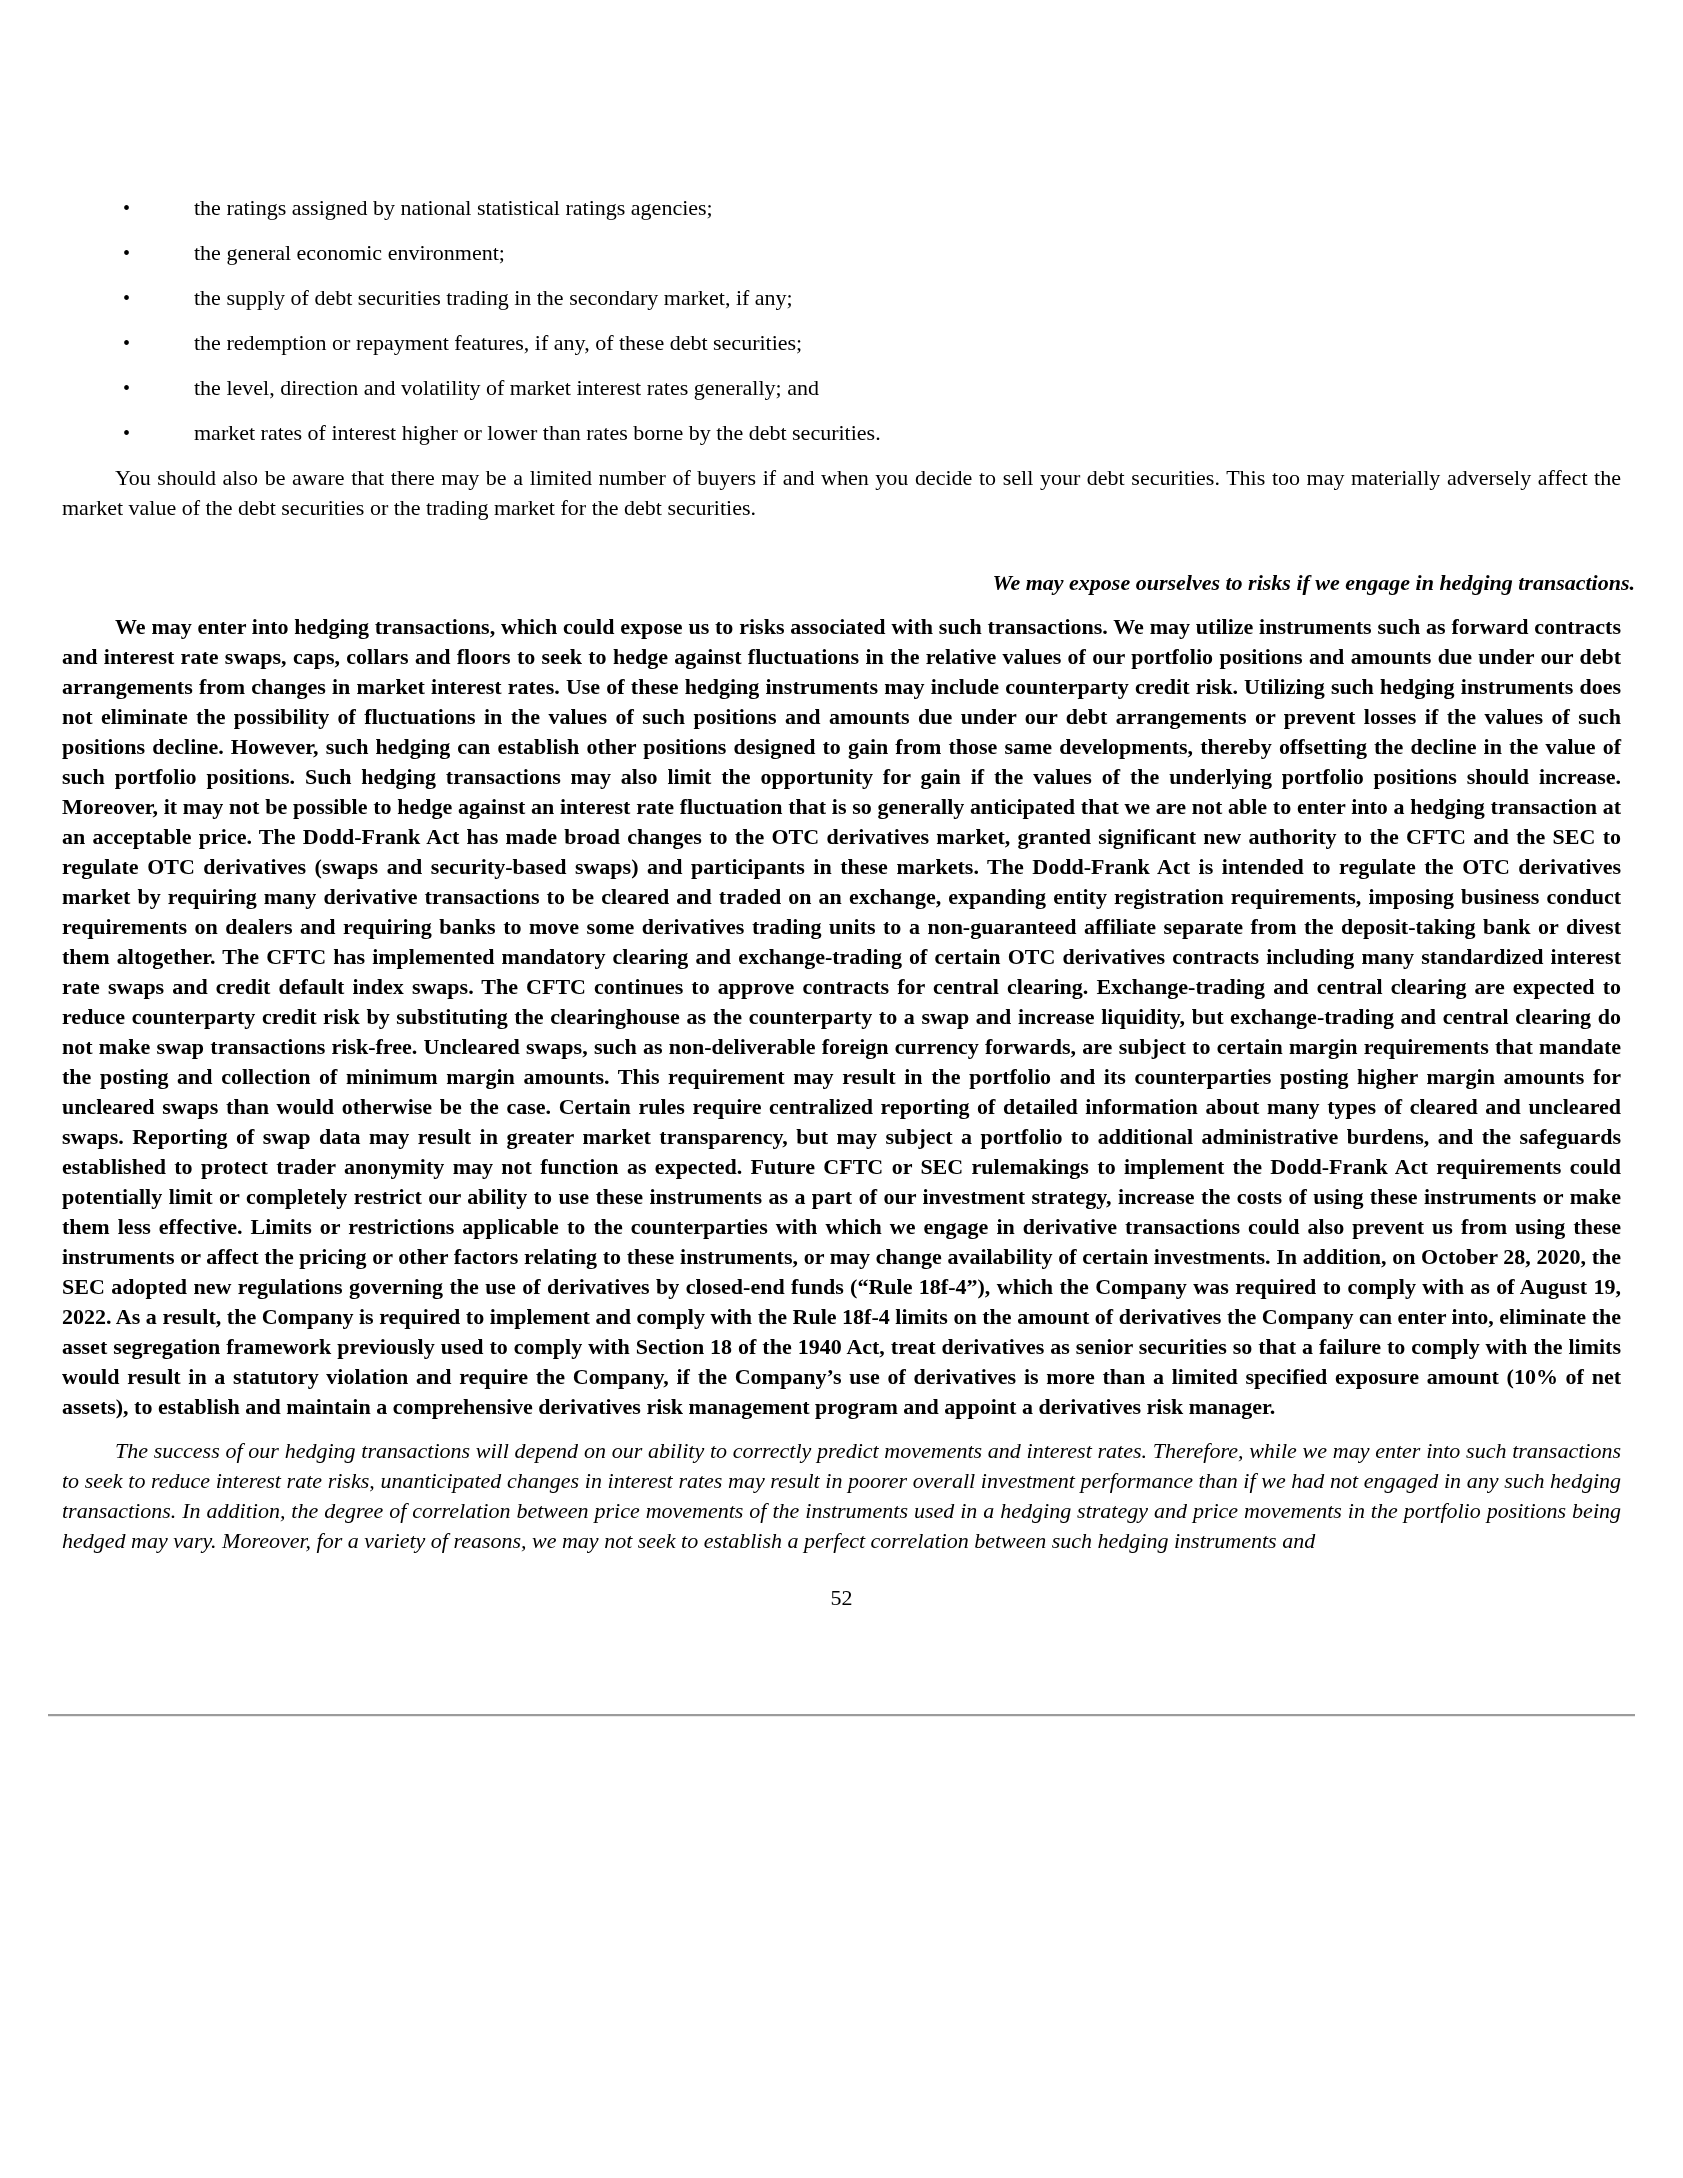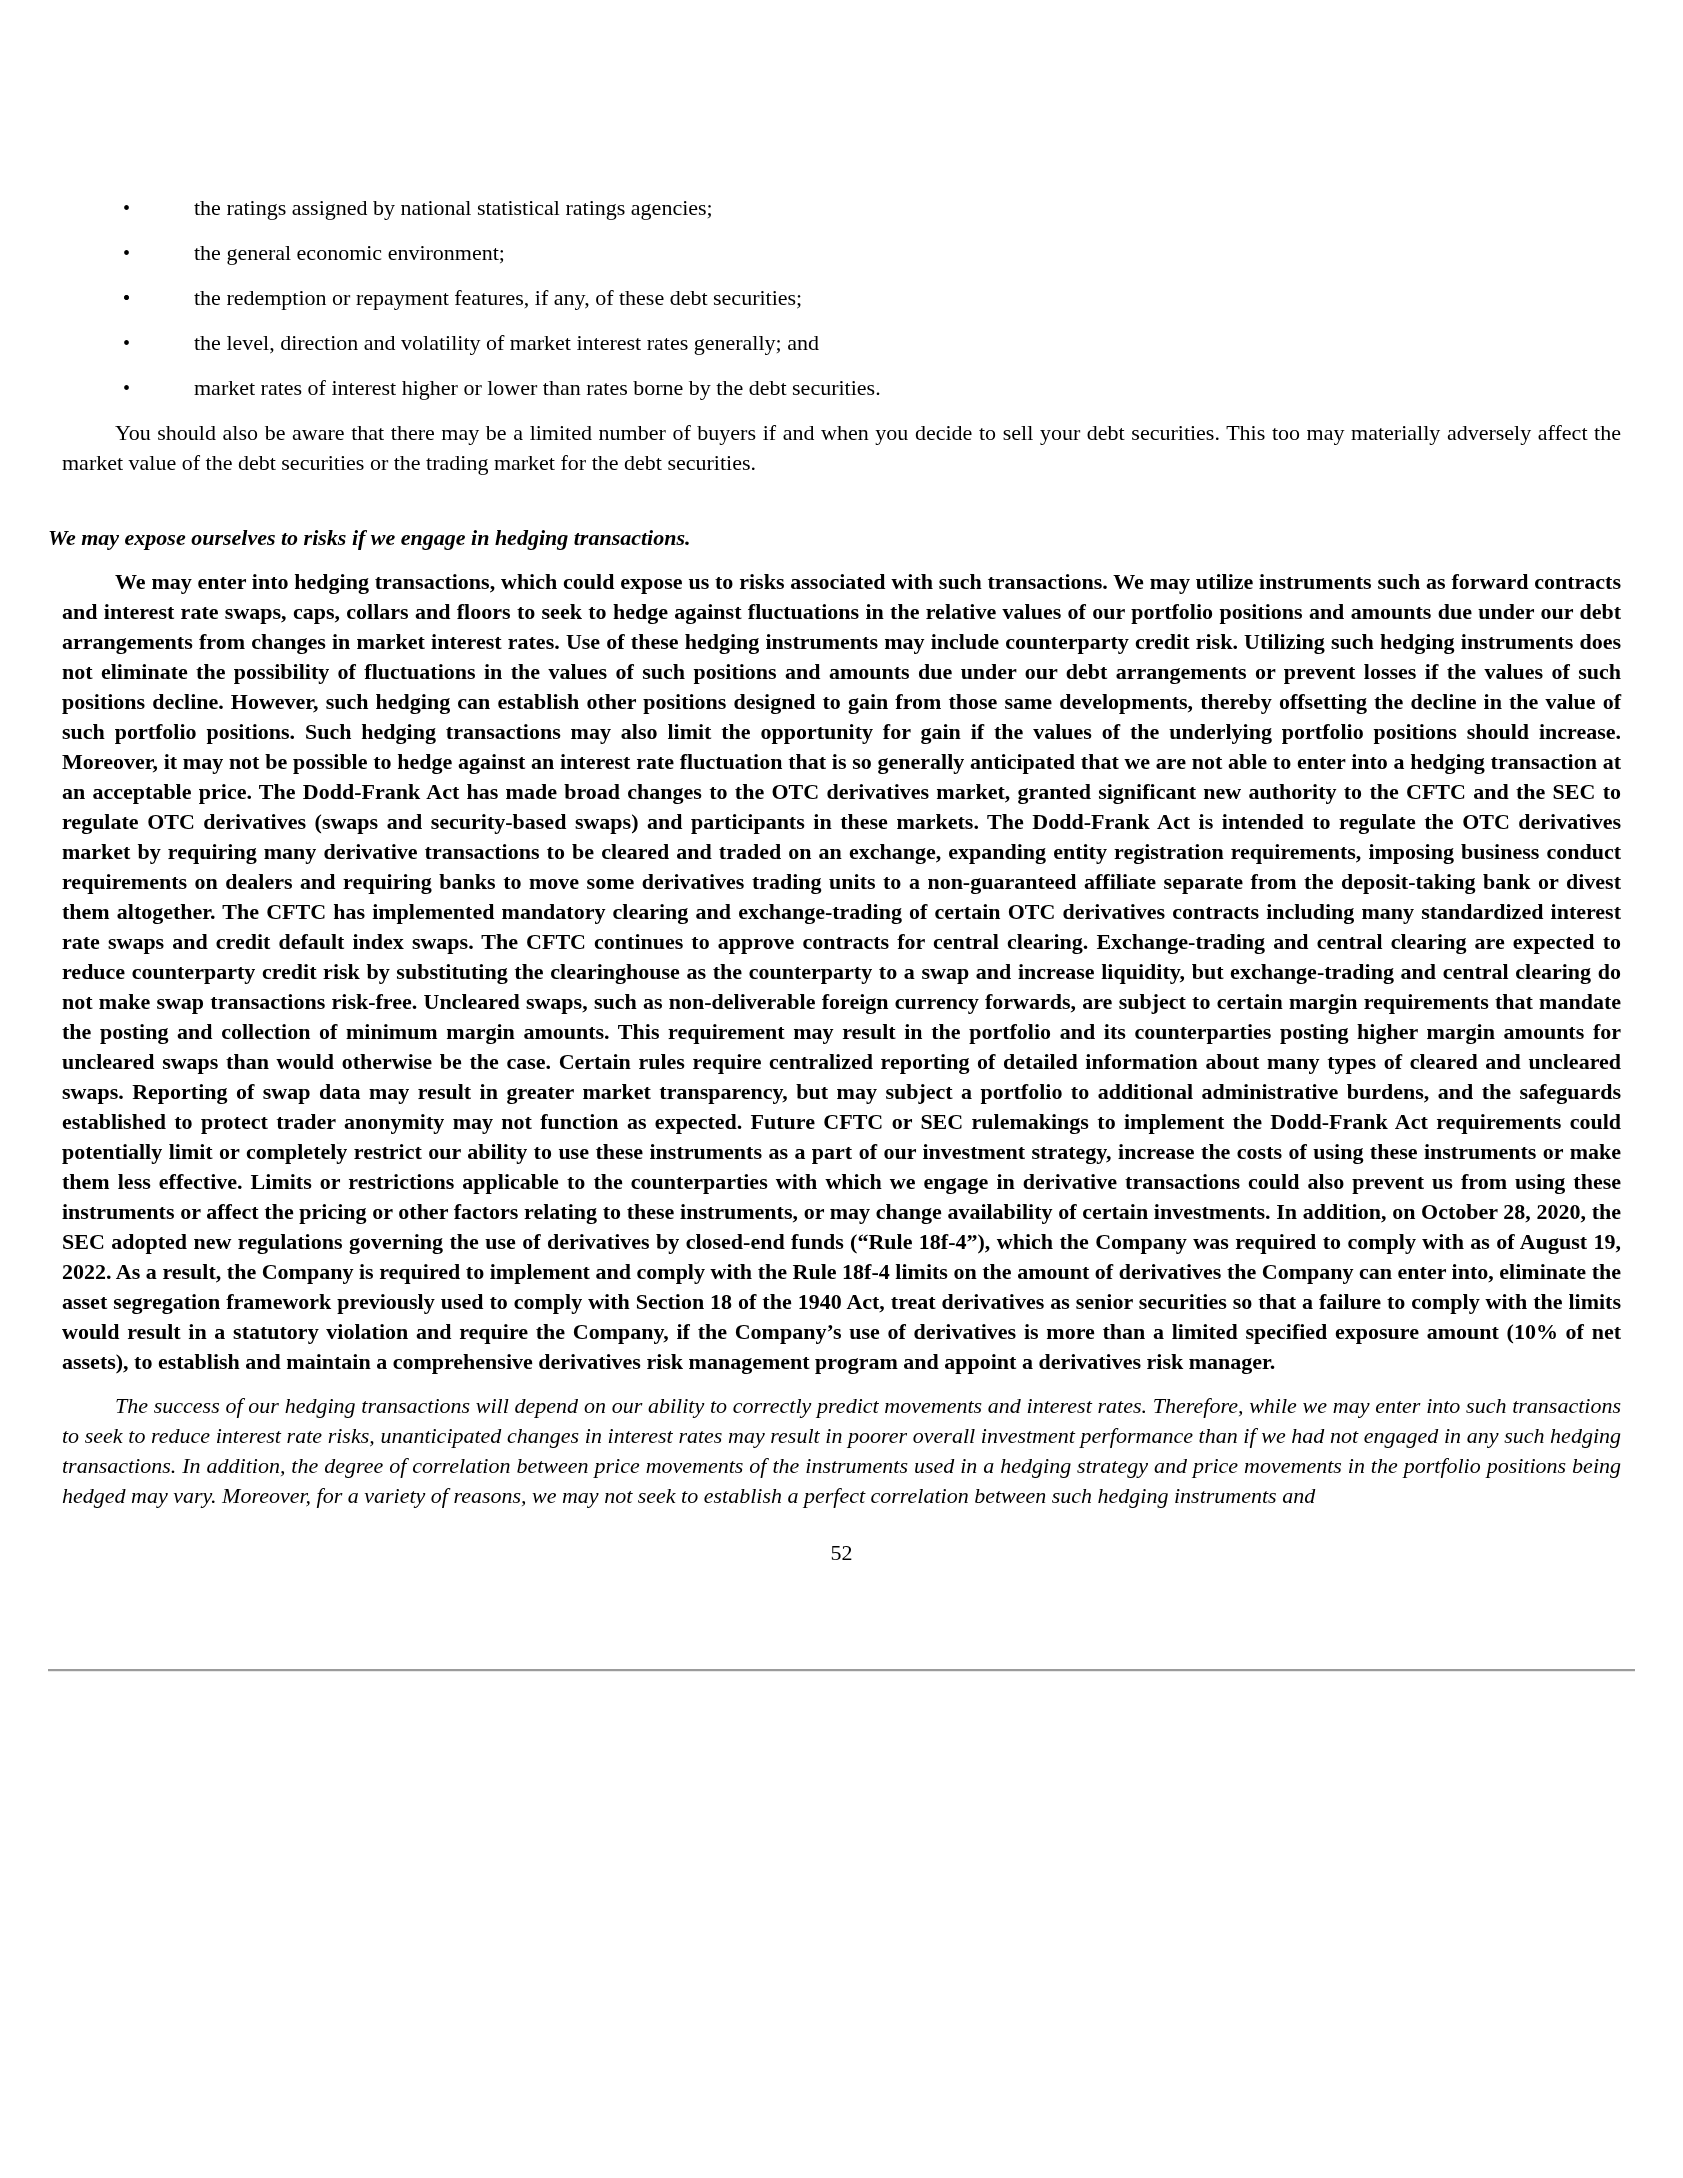--- a/index.html
+++ b/index.html
@@ -47,21 +47,21 @@
   }
   .para-market {
     margin-top: 27px;
   }
   .section-heading {
     font-size: 22px;
     line-height: 30px;
     font-weight: bold;
     font-style: italic;
     margin: 45px 0 0 0;
-    text-align: left;
+    text-align: right;
   }
   .para-hedging {
     margin-top: 15px;
     font-weight: bold;
   }
   .para-success {
     margin-top: 21px;
     font-style: italic;
   }
   .page-number {
@@ -87,20 +87,21 @@
     <li class="bullet-item">
       <span class="bullet-glyph">•</span>
       <span>the ratings assigned by national statistical ratings agencies;</span>
     </li>
     <li class="bullet-item">
       <span class="bullet-glyph">•</span>
       <span>the general economic environment;</span>
     </li>
     <li class="bullet-item">
       <span class="bullet-glyph">•</span>
+      <span>the supply of debt securities trading in the secondary market, if any;</span>
     </li>
     <li class="bullet-item">
       <span class="bullet-glyph">•</span>
       <span>the redemption or repayment features, if any, of these debt securities;</span>
     </li>
     <li class="bullet-item">
       <span class="bullet-glyph">•</span>
       <span>the level, direction and volatility of market interest rates generally; and</span>
     </li>
     <li class="bullet-item">

